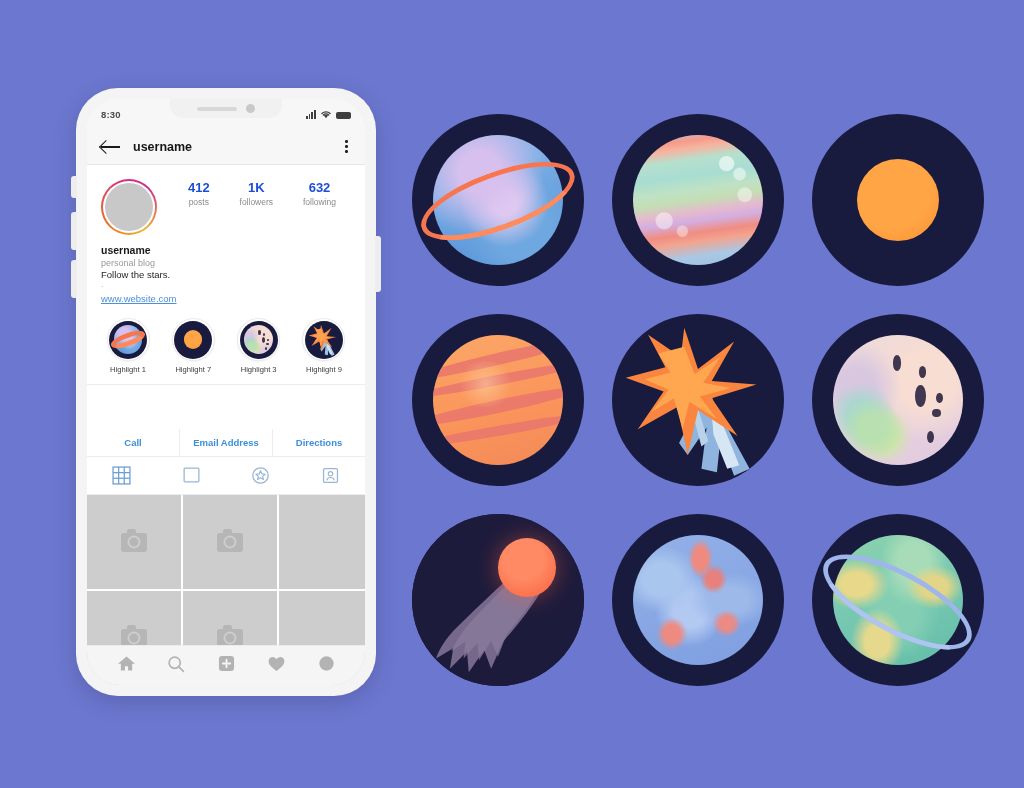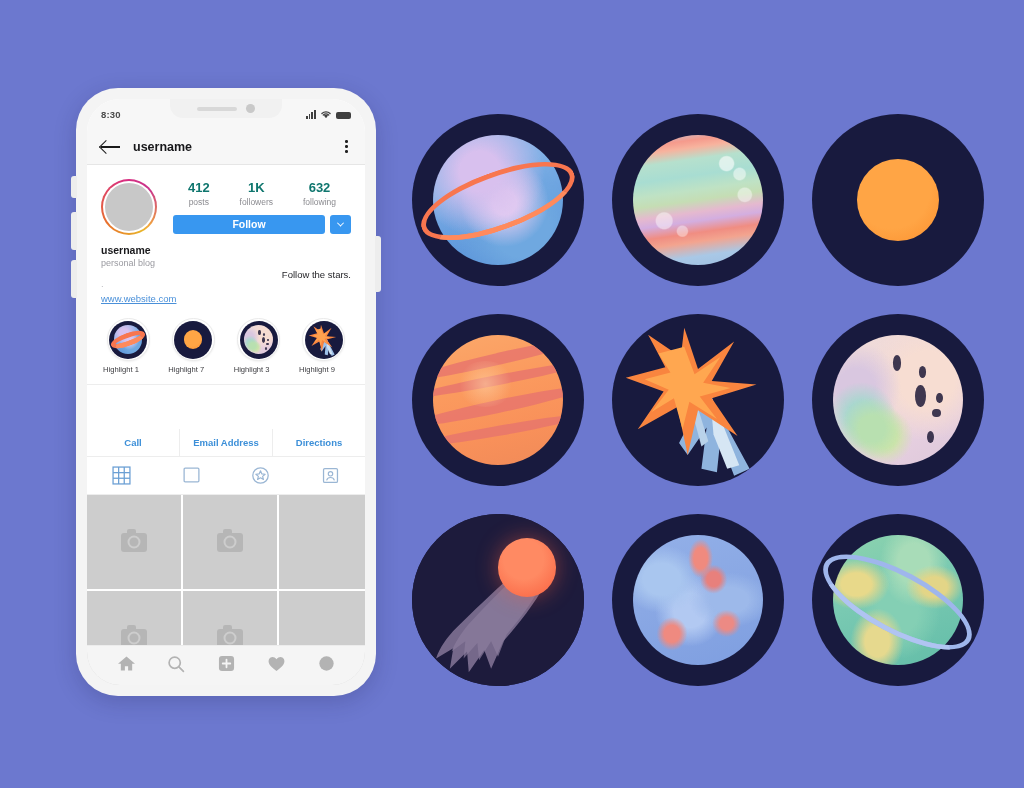--- a/index.html
+++ b/index.html
@@ -74,47 +74,47 @@
     width: 56px; height: 56px; border-radius: 50%; flex: 0 0 auto;
     background: conic-gradient(from 150deg, #e8b429, #e8742b 22%, #d92e7f 55%, #c8338c 72%, #f2a83b 96%, #e8b429);
     padding: 2px; display:flex; align-items:center; justify-content:center;
   }
   .avatar-inner { width: 100%; height: 100%; border-radius: 50%; background:#fff; padding:2px; }
   .avatar-img { width:100%; height:100%; border-radius:50%; background:#c8c8c8; }
 
   .stats-col { flex: 1; margin-left: 16px; }
   .stats-row { display: flex; justify-content: space-around; padding-top: 2px; }
   .stat { text-align: center; }
-  .stat-num { font-size: 13px; font-weight: bold; color: #0f766e; line-height: 1.15; }
+  .stat-num { font-size: 13px; font-weight: bold; color: #1d4ed8; line-height: 1.15; }
   .stat-label { font-size: 8.5px; color: #8b8b90; margin-top: 1px; }
   .btn-row { display: flex; gap: 5px; margin-top: 8px; }
   .follow-btn {
     flex: 1; height: 19px; background: #3897f0; color: #fff;
     border: none; border-radius: 3px; font-size: 10.5px; font-weight: bold;
     font-family: inherit; cursor: pointer;
   }
   .chev-btn {
     width: 21px; height: 19px; background: #3897f0; border: none; border-radius: 3px;
     display: flex; align-items: center; justify-content: center; cursor: pointer;
   }
   .chev-btn i {
     display:block; width: 5px; height: 5px; border-right: 1.4px solid #fff; border-bottom: 1.4px solid #fff;
     transform: rotate(45deg) translate(-1px,-1px);
   }
 
   .bio { padding: 9px 14px 0 14px; }
   .bio-name { font-size: 10.5px; font-weight: bold; color: #18181b; }
   .bio-cat  { font-size: 9px; color: #9a9aa0; margin-top: 2px; }
-  .bio-text { font-size: 9.5px; color: #26262a; margin-top: 1px; text-align: right; }
+  .bio-text { font-size: 9.5px; color: #26262a; margin-top: 1px; }
   .bio-dot  { font-size: 9.5px; color: #b9b9bf; line-height: 8px; height: 8px; }
   .bio-link { font-size: 9.5px; color: #4a90d9; margin-top: 1px; display:inline-block; cursor:pointer; }
 
   
   .highlights { display: flex; justify-content: space-between; padding: 12px 16px 10px 16px; }
-  .hl { width: 50px; cursor: pointer; }
+  .hl { width: 50px; text-align: center; cursor: pointer; }
   .hl-circle {
     width: 43px; height: 43px; border-radius: 50%; margin: 0 auto;
     border: 1.4px solid #eaeaea; padding: 1.5px; background:#fff;
     box-shadow: 0 1px 2px rgba(0,0,0,.06);
   }
   .hl-circle > .art { width: 100%; height: 100%; border-radius: 50%; overflow: hidden; }
   .hl-label { font-size: 7.6px; color: #3b3b3f; margin-top: 4px; }
 
   
   .actions { display: flex; border-top: 1px solid #ededed; border-bottom: 1px solid #ededed; }
@@ -344,26 +344,20 @@
               </div>
               <div class="stat">
                 <div class="stat-num">1K</div>
                 <div class="stat-label">followers</div>
               </div>
               <div class="stat">
                 <div class="stat-num">632</div>
                 <div class="stat-label">following</div>
               </div>
             </div>
-            <div class="btn-row">
-              <button class="follow-btn">Follow</button>
-              <button class="chev-btn">
-                  <i></i>
-                </button>
-            </div>
           </div>
         </div>
 
         <div class="bio">
           <div class="bio-name">username</div>
           <div class="bio-cat">personal blog</div>
           <div class="bio-text">Follow the stars.</div>
           <div class="bio-dot">.</div>
           <a class="bio-link" href="#">www.website.com</a>
         </div>

